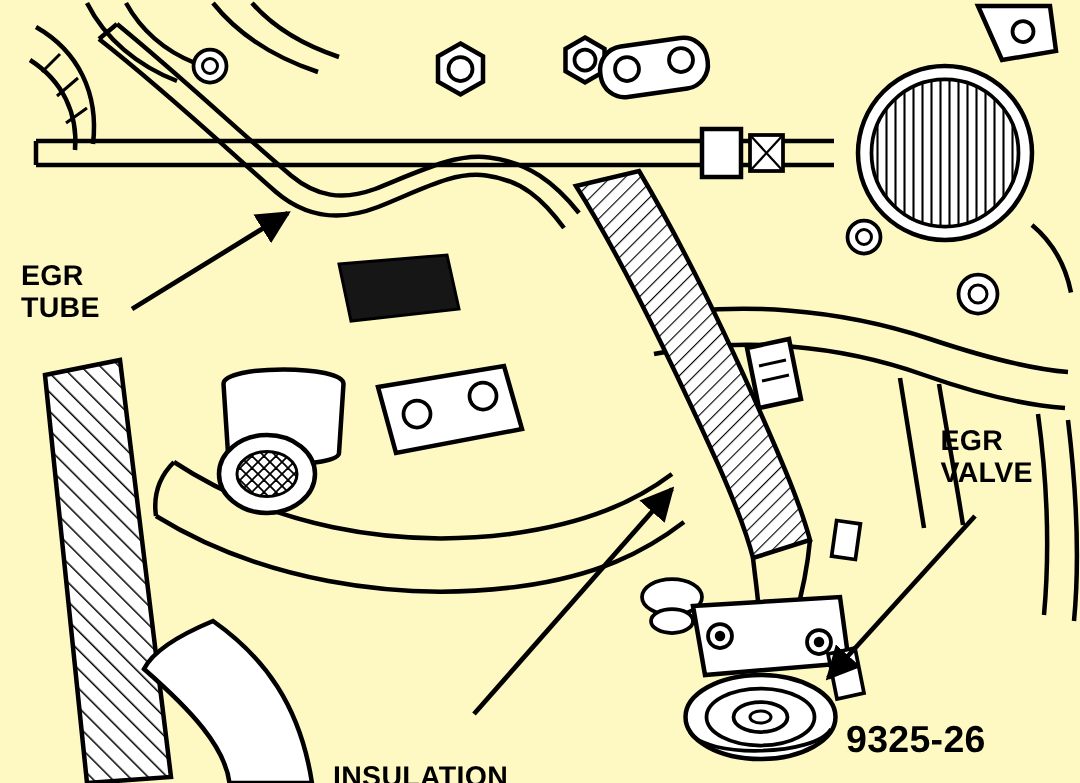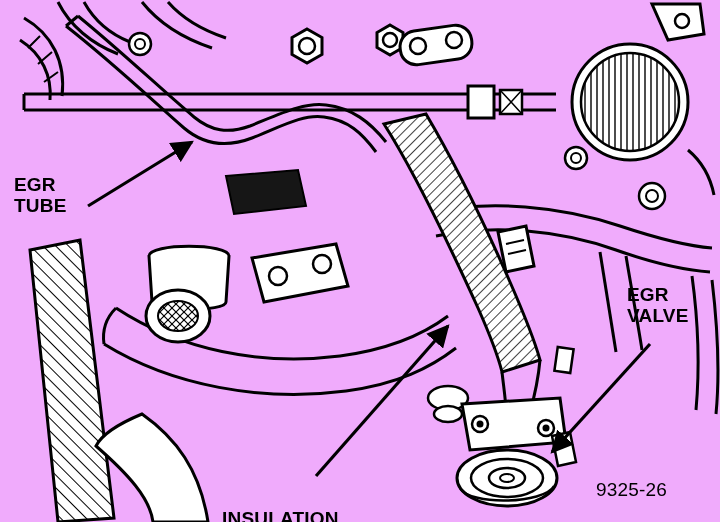--- a/index.html
+++ b/index.html
@@ -4,21 +4,21 @@
 <style>
   html, body {
     margin: 0;
     padding: 0;
     background: #ffffff;
   }
   .figure {
     position: relative;
     width: 720px;
     height: 522px;
-    background: #f0abfc;
+    background: #fef9c3;
     overflow: hidden;
     font-family: "Liberation Sans", sans-serif;
   }
   .figure svg {
     position: absolute;
     left: 0;
     top: 0;
   }
   .callout-label {
     position: absolute;
@@ -27,24 +27,24 @@
     line-height: 1.12;
     color: #000;
     white-space: pre-line;
     letter-spacing: 0.2px;
   }
   .label-egr-tube   { left: 14px;  top: 174px; }
   .label-insulation { left: 222px; top: 508px; }
   .label-egr-valve  { left: 627px; top: 284px; }
   .figure-number {
     position: absolute;
-    left: 596px;
+    left: 564px;
     top: 479px;
-    font-weight: 400;
-    font-size: 19px;
+    font-weight: 700;
+    font-size: 25px;
     color: #000;
     letter-spacing: 0.2px;
   }
 </style>
 </head>
 <body>
 
 <div class="figure">
 
   <svg width="720" height="522" viewBox="0 0 720 522">

